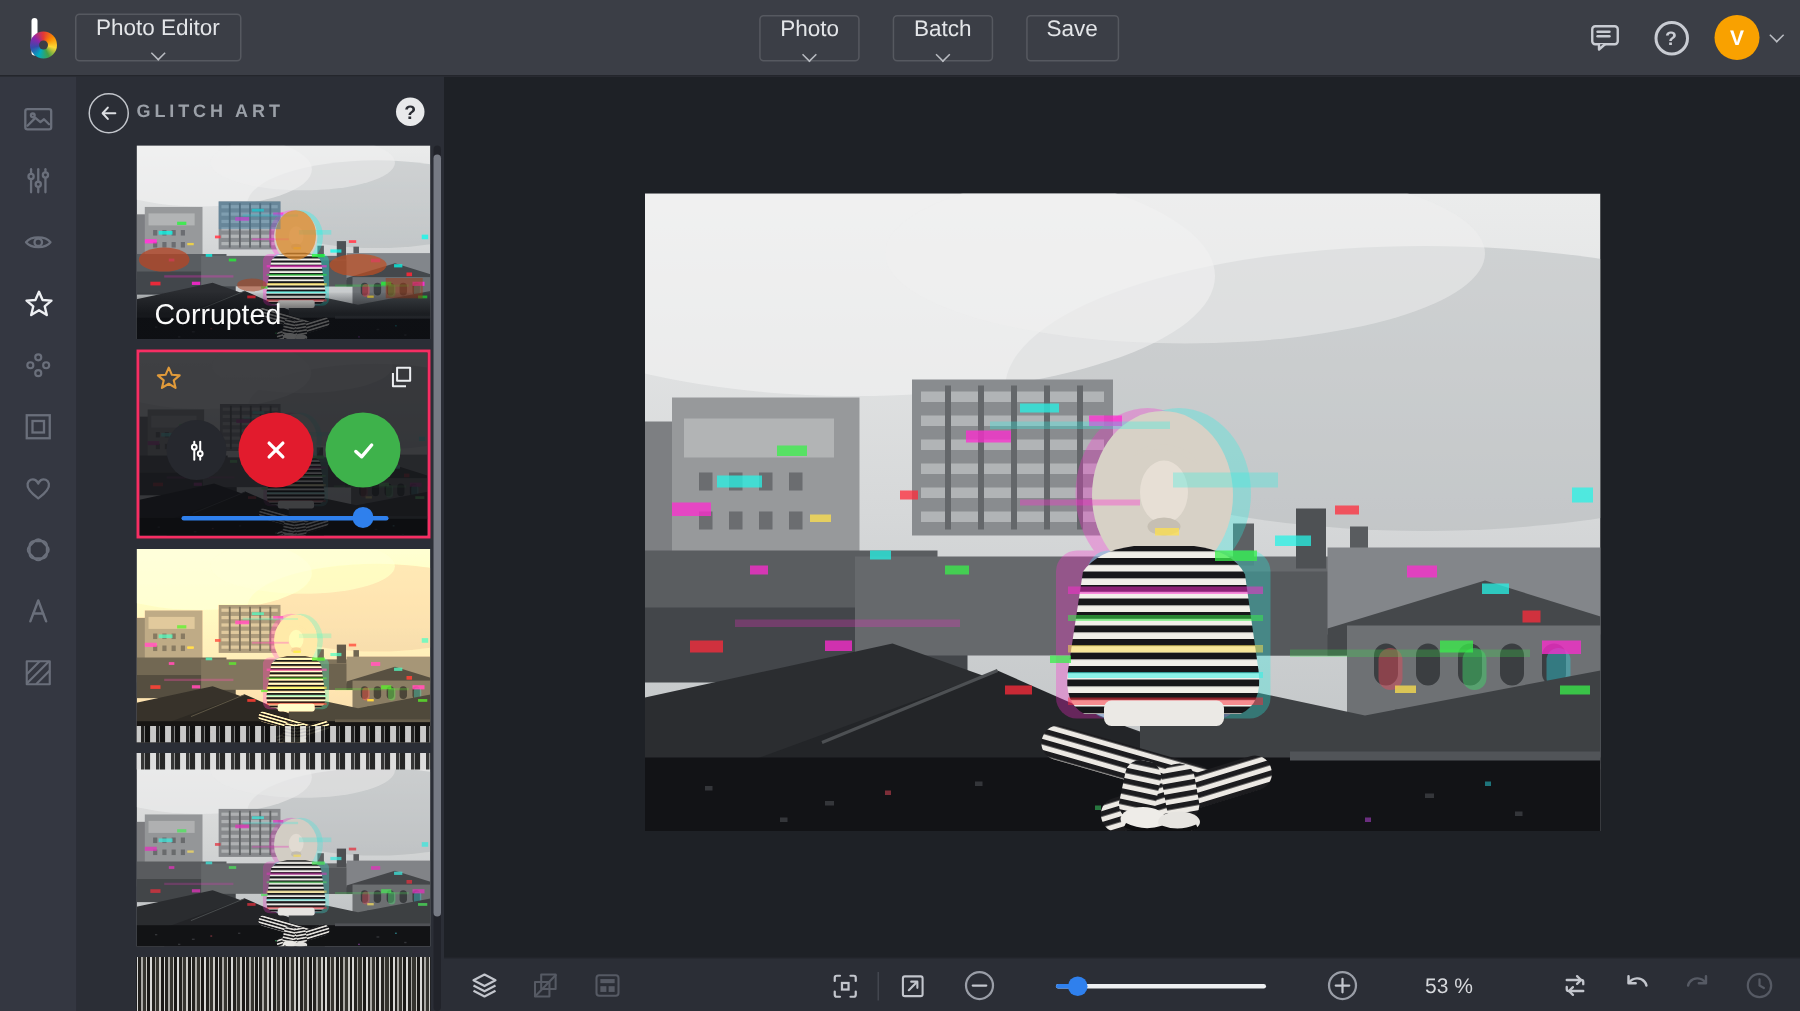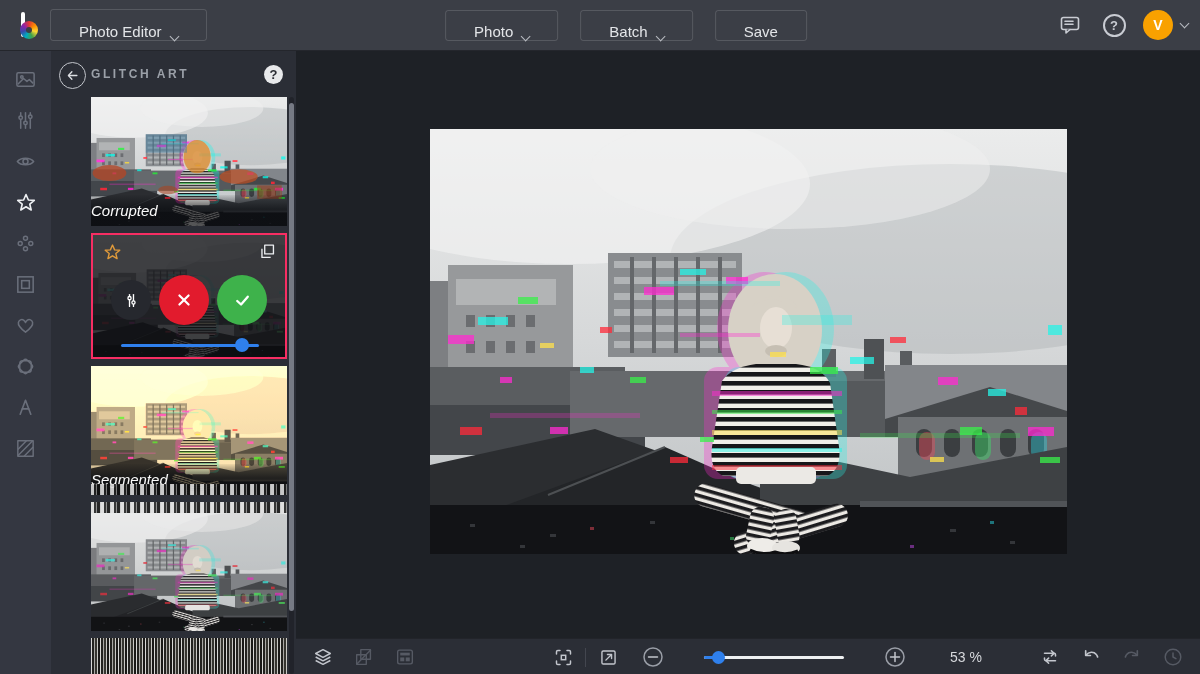--- a/index.html
+++ b/index.html
@@ -11,21 +11,21 @@
 
   
   .topbar{position:absolute;top:0;left:0;right:0;height:51px;background:#3b3e46;
           display:flex;align-items:center;padding:0 12px;z-index:30;border-bottom:1px solid #24262c;}
   .logo{position:relative;width:30px;height:32px;flex:0 0 auto;}
   .logo .stem{position:absolute;left:9px;top:3px;width:3.5px;height:25px;background:#fff;border-radius:2px;}
   .logo .bowl{position:absolute;left:8px;top:12px;width:18px;height:18px;border-radius:50%;
               background:conic-gradient(#e53935,#fb8c00,#fdd835,#43a047,#00acc1,#3949ab,#8e24aa,#e53935);}
   .logo .hole{position:absolute;left:14px;top:18px;width:6px;height:6px;border-radius:50%;background:#3b3e46;}
   .tb-btn{height:31px;border:1px solid rgba(255,255,255,.14);border-radius:3px;
-          display:flex;align-items:flex-end;gap:9px;padding:0 28px;font-size:15px;color:#e3e5e8;}
+          display:flex;align-items:center;gap:9px;padding:0 13px;font-size:15px;color:#e3e5e8;flex-direction:column;}
   .product-btn{margin-left:8px;height:32px;}
   .chev{width:7px;height:7px;border-right:1.6px solid #b9bcc2;border-bottom:1.6px solid #b9bcc2;
         transform:rotate(45deg);margin-top:-4px;flex:0 0 auto;}
   .topbar-center{position:absolute;left:calc(50% + 26px);transform:translateX(-50%);
                  display:flex;gap:22px;align-items:center;}
   .topbar-right{margin-left:auto;display:flex;align-items:center;gap:14px;}
   .icon-btn{width:30px;height:30px;display:flex;align-items:center;justify-content:center;color:#c9ccd3;}
   .help-circle{width:23px;height:23px;border:2px solid #c9ccd3;border-radius:50%;
                display:flex;align-items:center;justify-content:center;font-size:13px;font-weight:700;color:#c9ccd3;}
   .avatar-wrap{display:flex;align-items:center;gap:8px;}
@@ -44,22 +44,22 @@
   .back-btn{position:absolute;left:8px;top:11px;width:27px;height:27px;border:1.5px solid #c2c5cb;
             border-radius:50%;display:flex;align-items:center;justify-content:center;color:#dcdee2;}
   .panel-title{position:absolute;left:40px;top:16px;font-size:12px;font-weight:700;
                letter-spacing:2.6px;color:#9ba0a8;}
   .panel-help{position:absolute;right:13px;top:14px;width:19px;height:19px;border-radius:50%;
               background:#e8e9eb;color:#2b2d34;font-weight:700;font-size:13px;
               display:flex;align-items:center;justify-content:center;}
   .thumbs{position:absolute;top:46px;left:40px;width:196px;}
   .tile{position:relative;width:196px;height:129px;margin-bottom:7px;overflow:hidden;background:#4a4d52;}
   .tile-img{position:absolute;inset:0;width:100%;height:100%;}
-  .tile-label{position:absolute;left:0;right:0;bottom:0;height:31px;line-height:31px;
-              font-size:15px;color:#fafafa;background:linear-gradient(rgba(12,14,18,.05),rgba(12,14,18,.68) 45%);font-style:italic;}
+  .tile-label{position:absolute;left:0;right:0;bottom:0;height:31px;line-height:31px;padding-left:12px;
+              font-size:19px;color:#fafafa;background:linear-gradient(rgba(12,14,18,.05),rgba(12,14,18,.68) 45%);}
   .f-corrupted{filter:saturate(1.2);}
   .f-segmented{filter:sepia(.5) saturate(1.9) brightness(1.02);}
   .f-fragmented{filter:saturate(.85) brightness(.98);}
   .glitch-band{position:absolute;left:0;right:0;height:11px;opacity:.9;
      background:repeating-linear-gradient(90deg,#ddd 0 3px,#222 3px 5px,#888 5px 6px,#111 6px 9px,#ccc 9px 10px);}
   .tile-stripes{height:36px;margin-bottom:0;
      background:repeating-linear-gradient(90deg,#d8d8d6 0 1px,#23221f 1px 3px,#a9a8a4 3px 4px,#35342f 4px 6px,#c9c8c4 6px 7px,#191816 7px 9px);}
 
   
   .tile-active{height:126px;border:2px solid #f72e63;background:#20232a;}
@@ -459,21 +459,20 @@
         <div class="effect-slider">
           <div class="track"></div>
           <div class="handle"></div>
         </div>
       </div>
 
       <div class="tile">
         <svg class="tile-img f-segmented" viewBox="0 0 637 425" preserveAspectRatio="xMidYMid slice">
             <use href="#scene"></use>
           </svg>
-        <div class="tile-label">Segmented</div>
         <div class="glitch-band" style="bottom:0"></div>
       </div>
 
       <div class="tile">
         <svg class="tile-img f-fragmented" viewBox="0 0 637 425" preserveAspectRatio="xMidYMid slice">
             <use href="#scene"></use>
           </svg>
         <div class="glitch-band" style="top:0"></div>
       </div>
 

